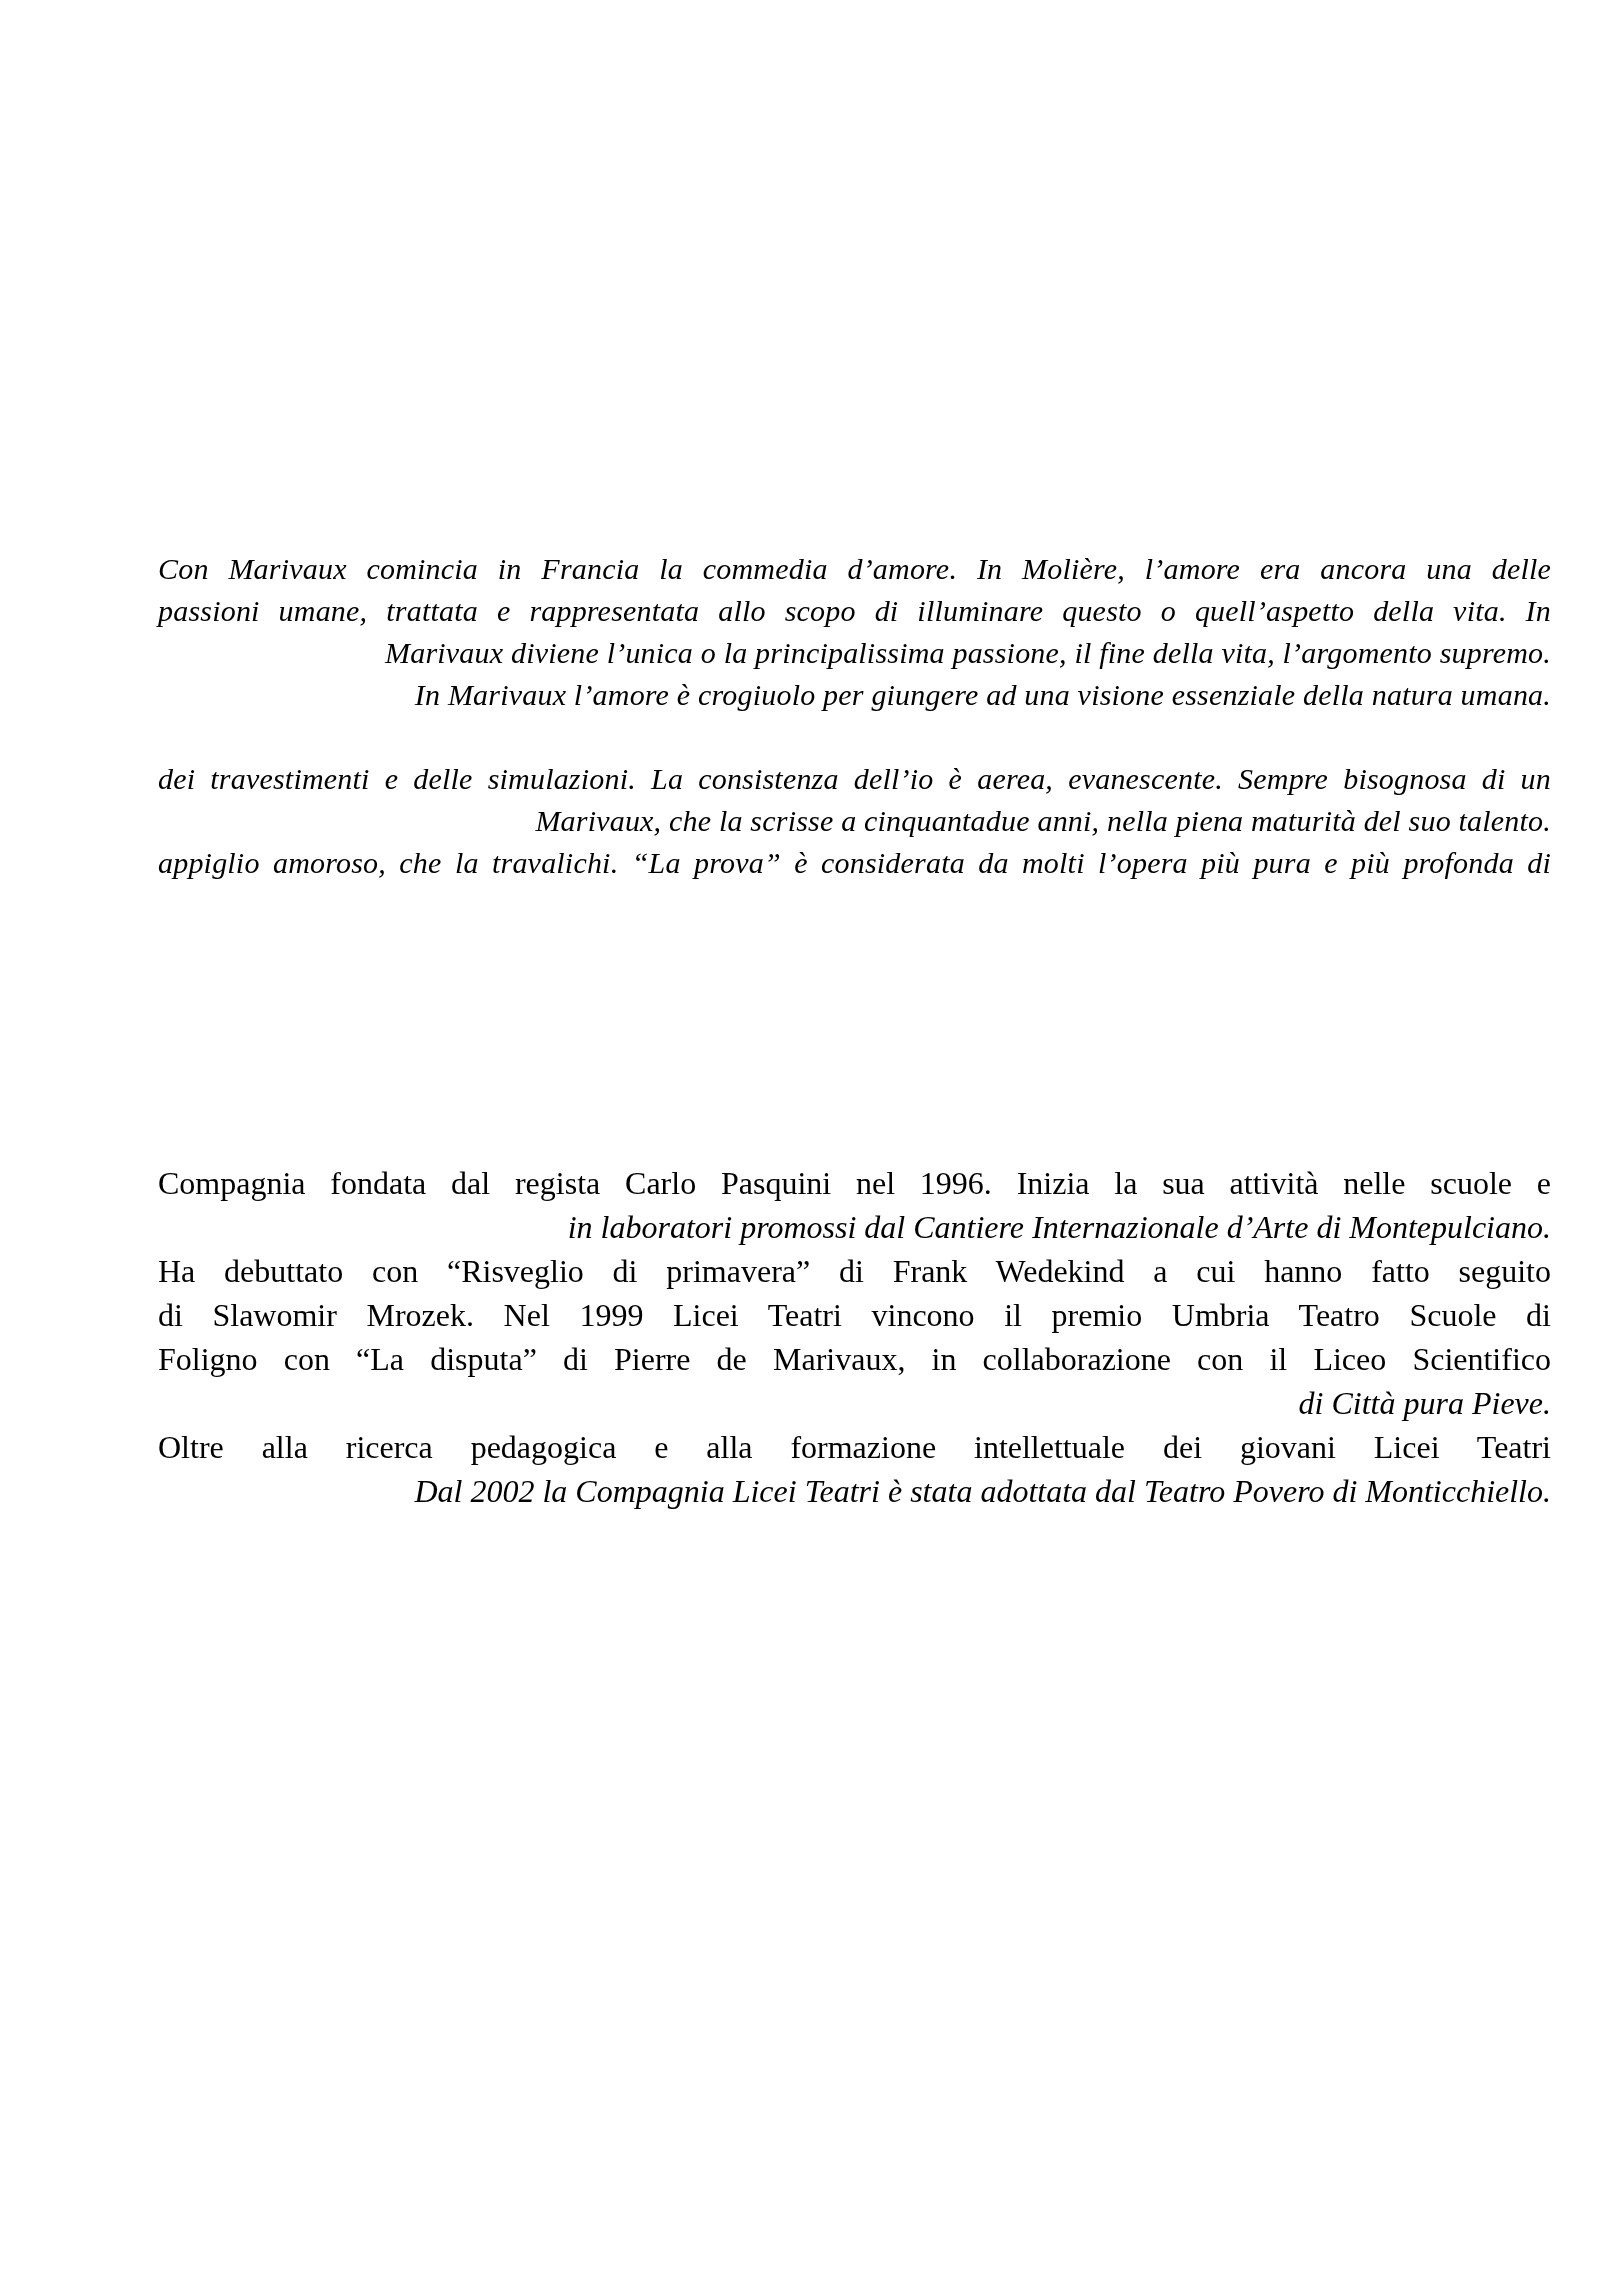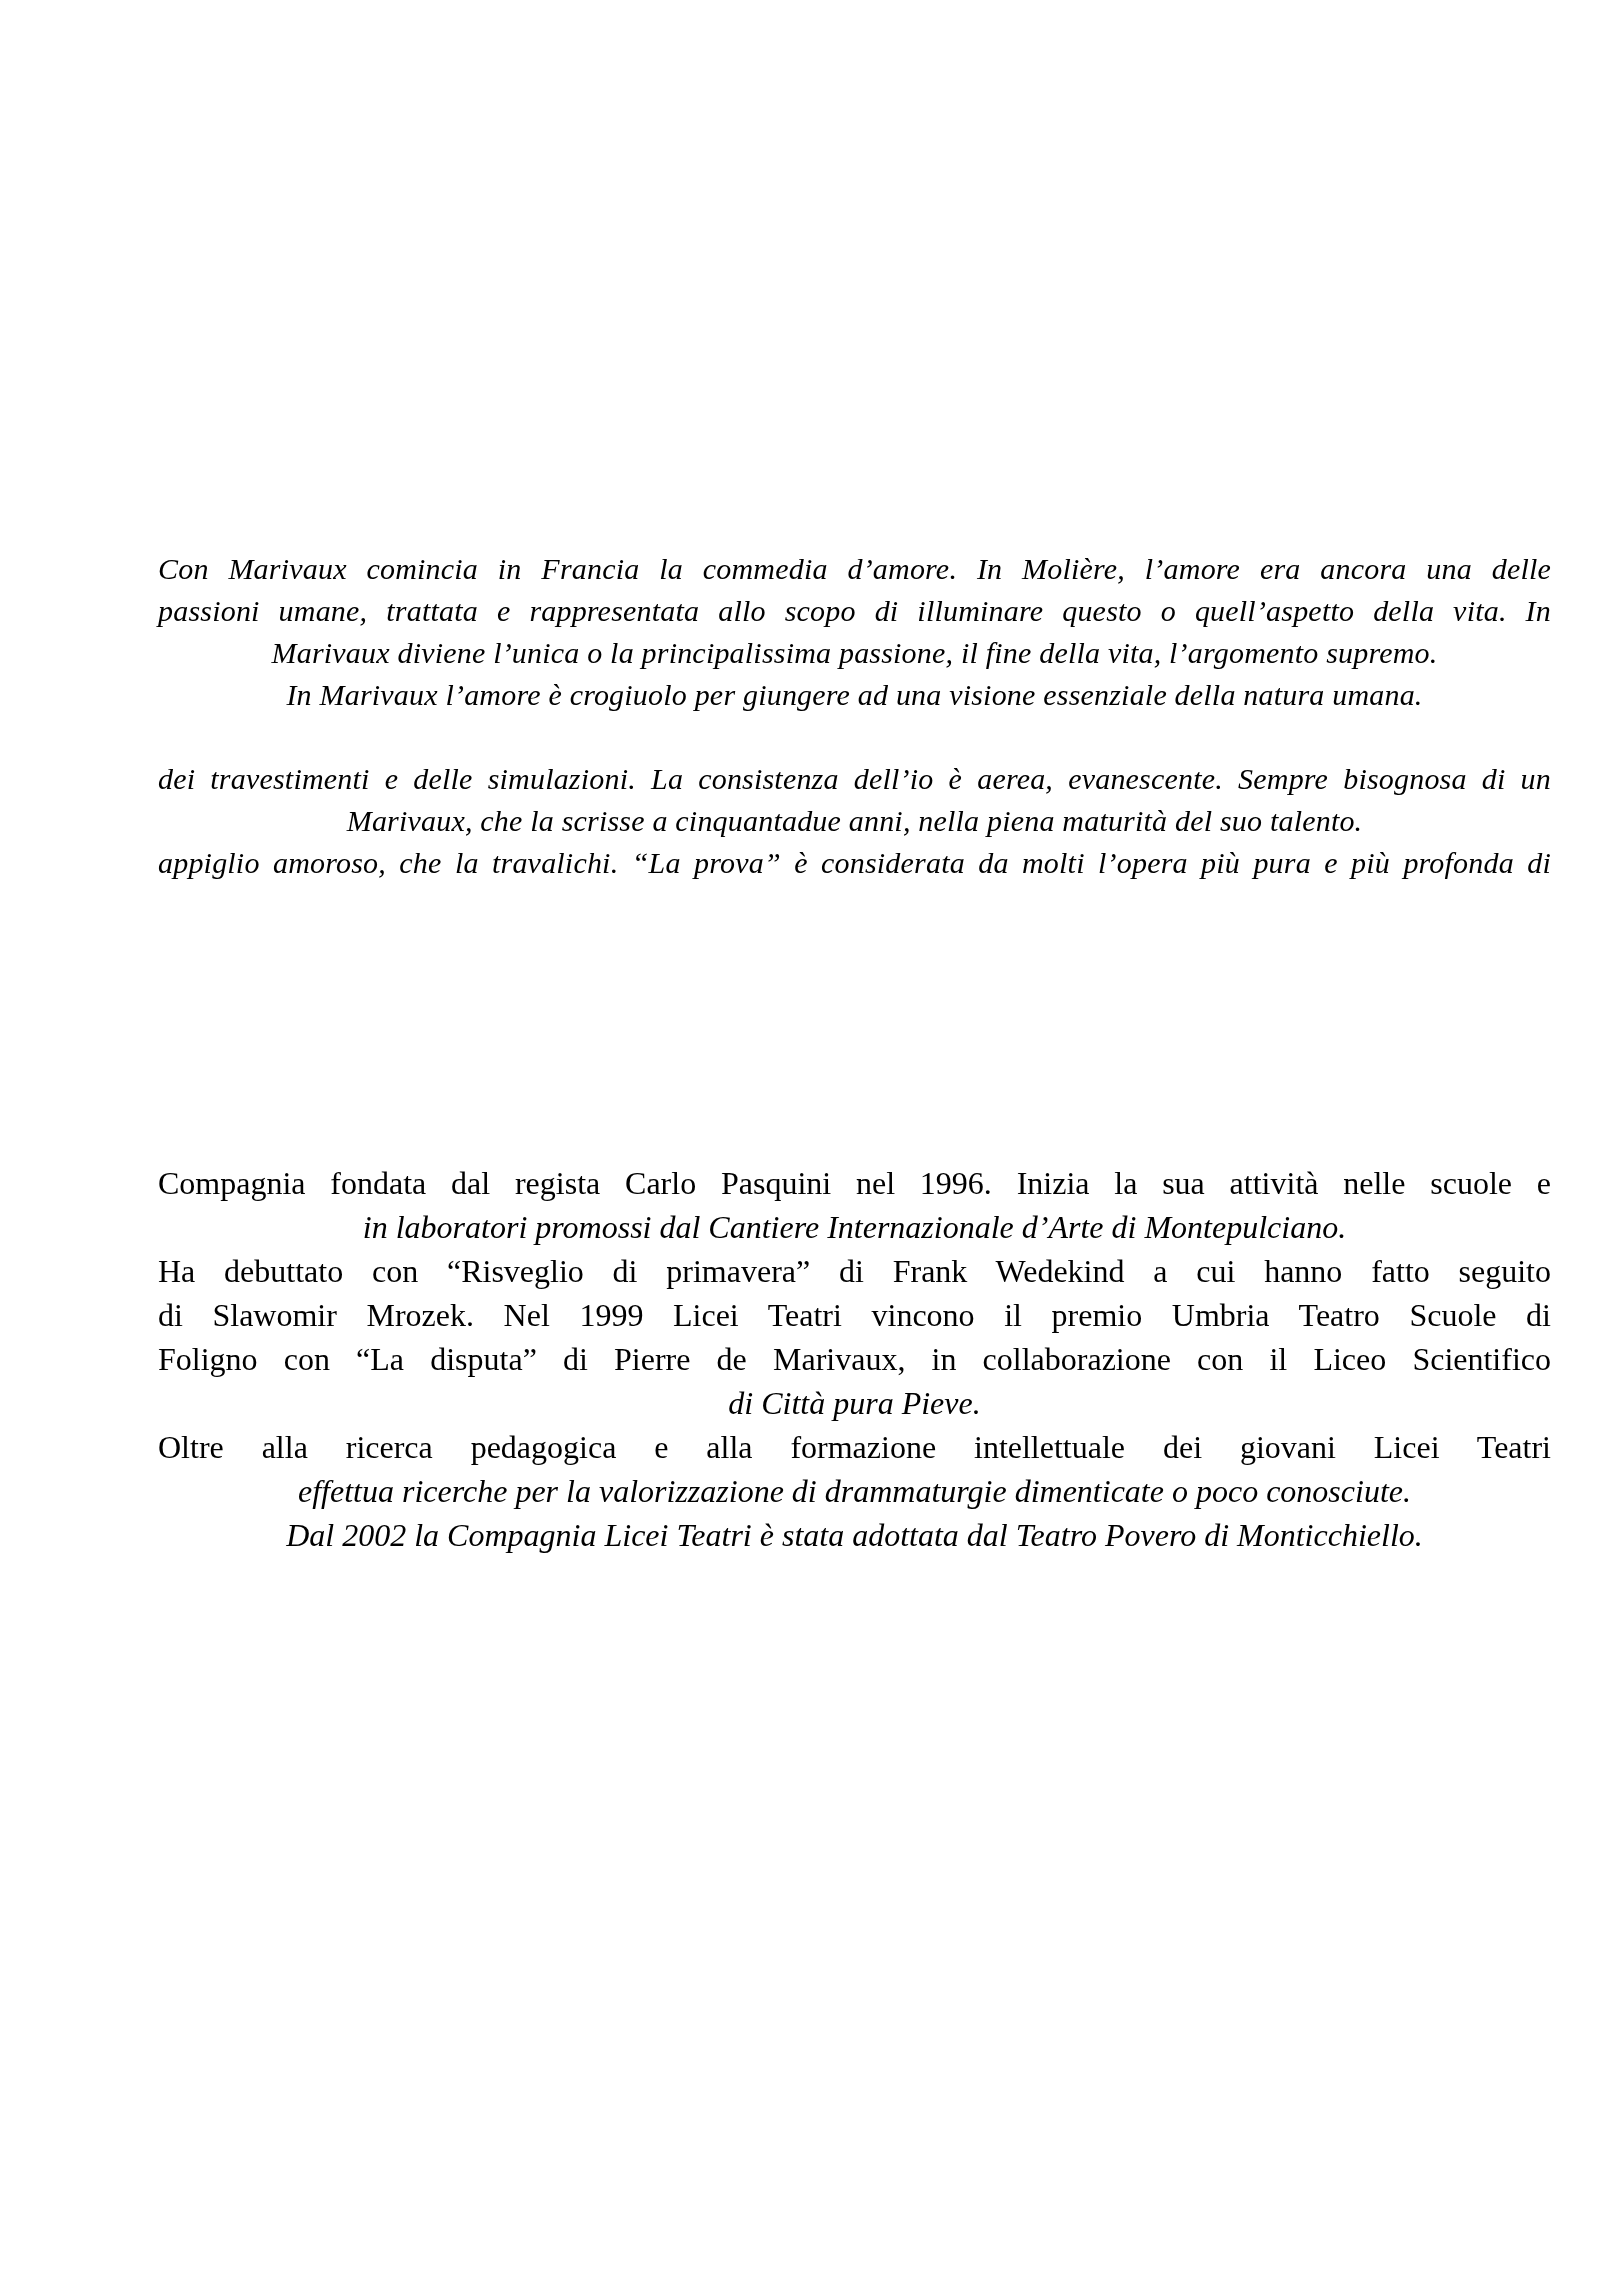--- a/index.html
+++ b/index.html
@@ -48,21 +48,21 @@
     .serif-block .line {
       height: 44px;
       line-height: 44px;
     }
     .line.j {
       text-align: justify;
       text-align-last: justify;
       white-space: normal;
     }
     .line.l {
-      text-align: center;
+      text-align: right;
       font-style: italic;
     }
     .gap-italic { height: 42px; }
     .heading {
       font-weight: bold;
     }
   </style>
 </head>
 <body>
 
@@ -85,19 +85,18 @@
 
   <div class="block serif-block" style="top: 1161px;">
     <div>
       <span class="line j">Compagnia fondata dal regista Carlo Pasquini nel 1996. Inizia la sua attività nelle scuole e</span>
       <span class="line l">in laboratori promossi dal Cantiere Internazionale d’Arte di Montepulciano.</span>
       <span class="line j">Ha debuttato con “Risveglio di primavera” di Frank Wedekind a cui hanno fatto seguito</span>
       <span class="line j">di Slawomir Mrozek. Nel 1999 Licei Teatri vincono il premio Umbria Teatro Scuole di</span>
       <span class="line j">Foligno con “La disputa” di Pierre de Marivaux, in collaborazione con il Liceo Scientifico</span>
       <span class="line l">di Città pura Pieve.</span>
       <span class="line j">Oltre alla ricerca pedagogica e alla formazione intellettuale dei giovani Licei Teatri</span>
-      <span class="line l">effettua ricerche per la valorizzazione di drammaturgie dimenticate o poco conosciute.</span>
       <span class="line l">Dal 2002 la Compagnia Licei Teatri è stata adottata dal Teatro Povero di Monticchiello.</span>
     </div>
   </div>
 
 </div>
 
 
 </body></html>

